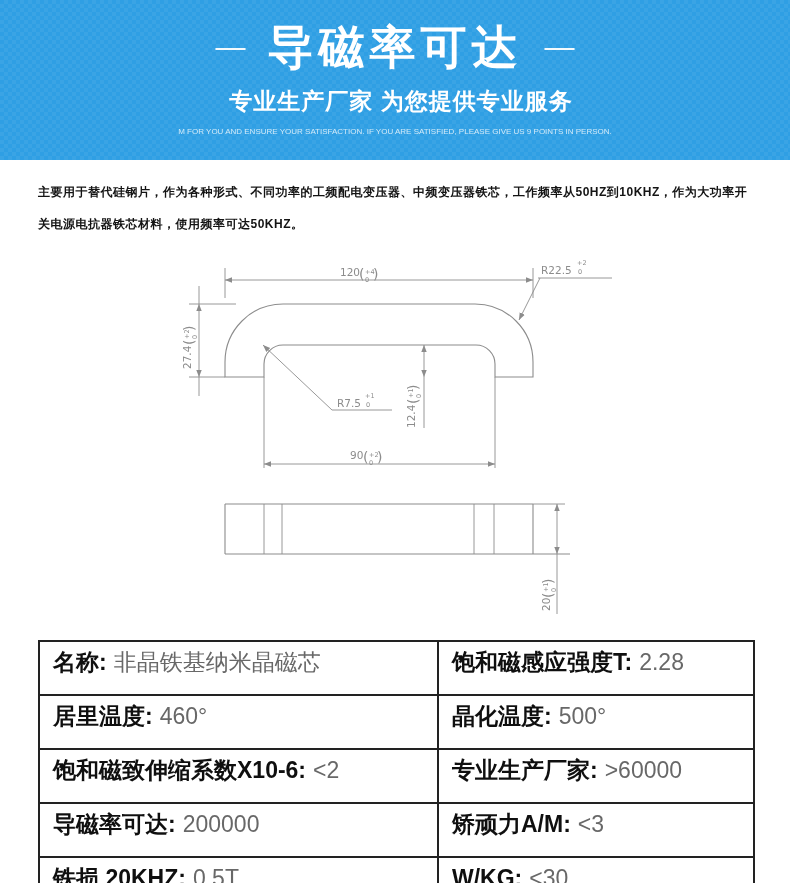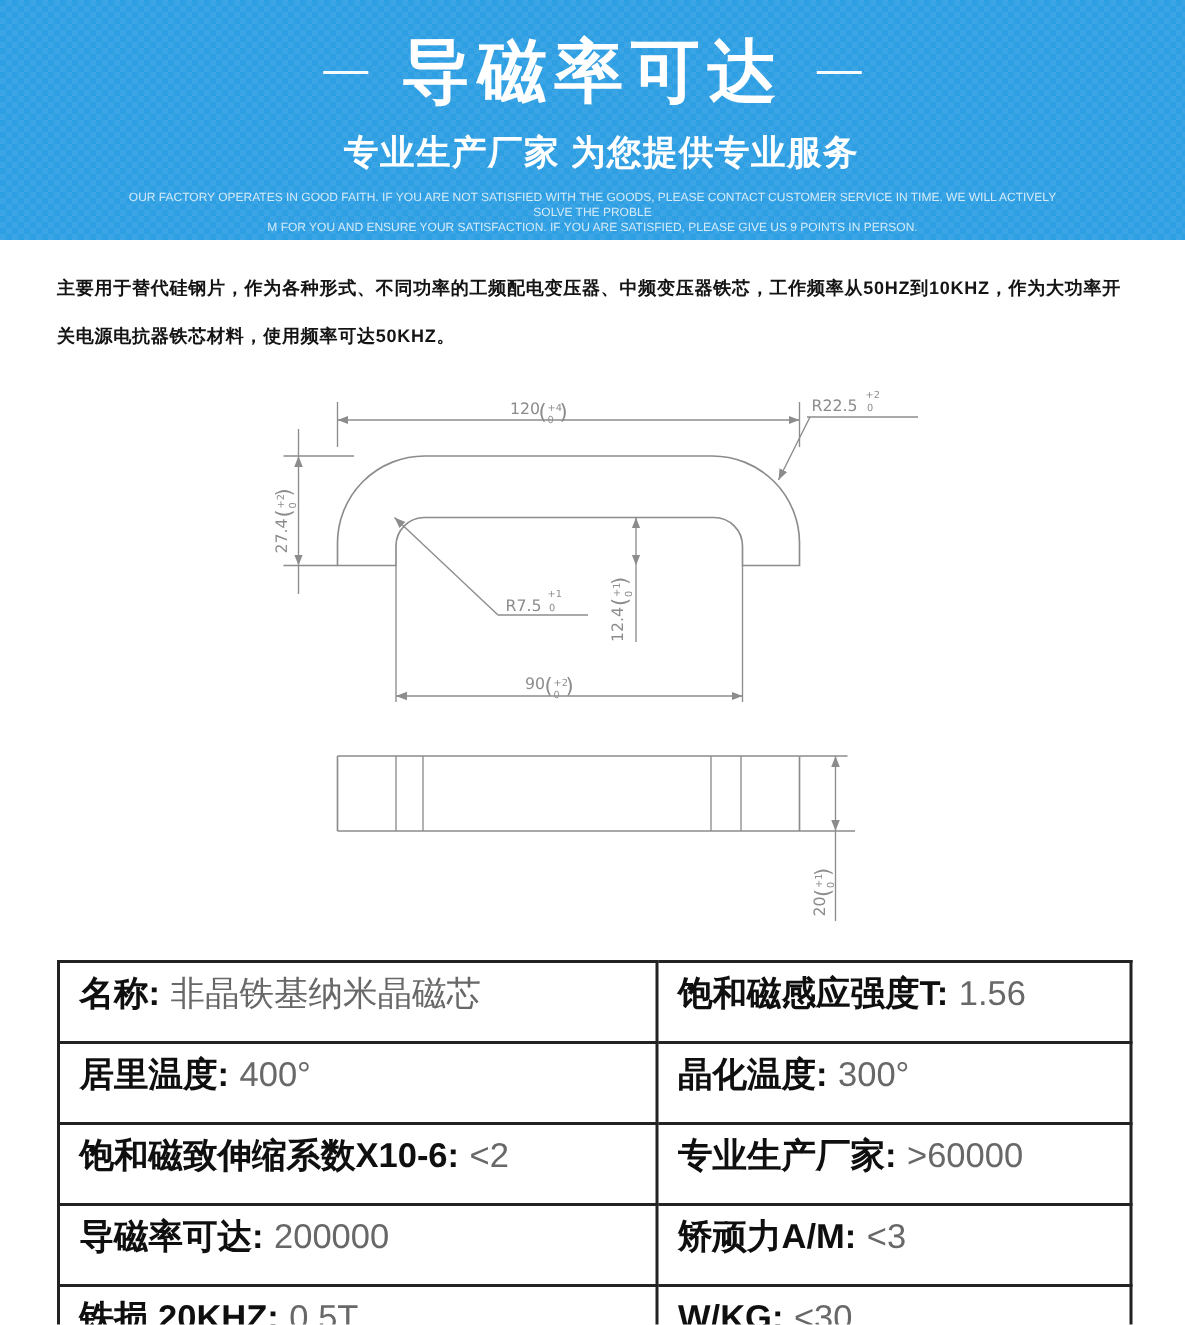--- a/index.html
+++ b/index.html
@@ -71,21 +71,20 @@
 <body>
 
 <div class="banner">
   <div class="title-row">
     <span class="title-dash">—</span>
     <span class="banner-title">导磁率可达</span>
     <span class="title-dash">—</span>
   </div>
   <div class="banner-subtitle">专业生产厂家 为您提供专业服务</div>
   <div class="banner-note">
-    <div>OUR FACTORY OPERATES IN GOOD FAITH. IF YOU ARE NOT SATISFIED WITH THE GOODS, PLEASE CONTACT CUSTOMER SERVICE IN TIME. WE WILL ACTIVELY SOLVE THE PROBLE</div>
     <div>M FOR YOU AND ENSURE YOUR SATISFACTION. IF YOU ARE SATISFIED, PLEASE GIVE US 9 POINTS IN PERSON.</div>
   </div>
 </div>
 
 <p class="intro">主要用于替代硅钢片，作为各种形式、不同功率的工频配电变压器、中频变压器铁芯，工作频率从50HZ到10KHZ，作为大功率开关电源电抗器铁芯材料，使用频率可达50KHZ。</p>
 
 <svg class="drawing" width="790" height="390" viewBox="0 0 790 390" xmlns="http://www.w3.org/2000/svg">
   <defs>
     <marker id="arr" viewBox="0 0 10 10" refX="9" refY="5" markerWidth="9" markerHeight="9" orient="auto-start-reverse">
       <path d="M0,1.5 L9,5 L0,8.5 z" fill="#8c8c8c"></path>
@@ -183,29 +182,29 @@
   </g>
 </svg>
 
 <table class="specs">
   <tbody>
     <tr>
       <td class="col-left">
         <span class="lbl">名称:</span><span class="val">非晶铁基纳米晶磁芯</span>
       </td>
       <td class="col-right">
-        <span class="lbl">饱和磁感应强度T:</span><span class="val">1.56</span>
-      </td>
-    </tr>
-    <tr>
-      <td class="col-left">
-        <span class="lbl">居里温度:</span><span class="val">400°</span>
-      </td>
-      <td class="col-right">
-        <span class="lbl">晶化温度:</span><span class="val">300°</span>
+        <span class="lbl">饱和磁感应强度T:</span><span class="val">2.28</span>
+      </td>
+    </tr>
+    <tr>
+      <td class="col-left">
+        <span class="lbl">居里温度:</span><span class="val">460°</span>
+      </td>
+      <td class="col-right">
+        <span class="lbl">晶化温度:</span><span class="val">500°</span>
       </td>
     </tr>
     <tr>
       <td class="col-left">
         <span class="lbl">饱和磁致伸缩系数X10-6:</span><span class="val">&lt;2</span>
       </td>
       <td class="col-right">
         <span class="lbl">专业生产厂家:</span><span class="val">&gt;60000</span>
       </td>
     </tr>

